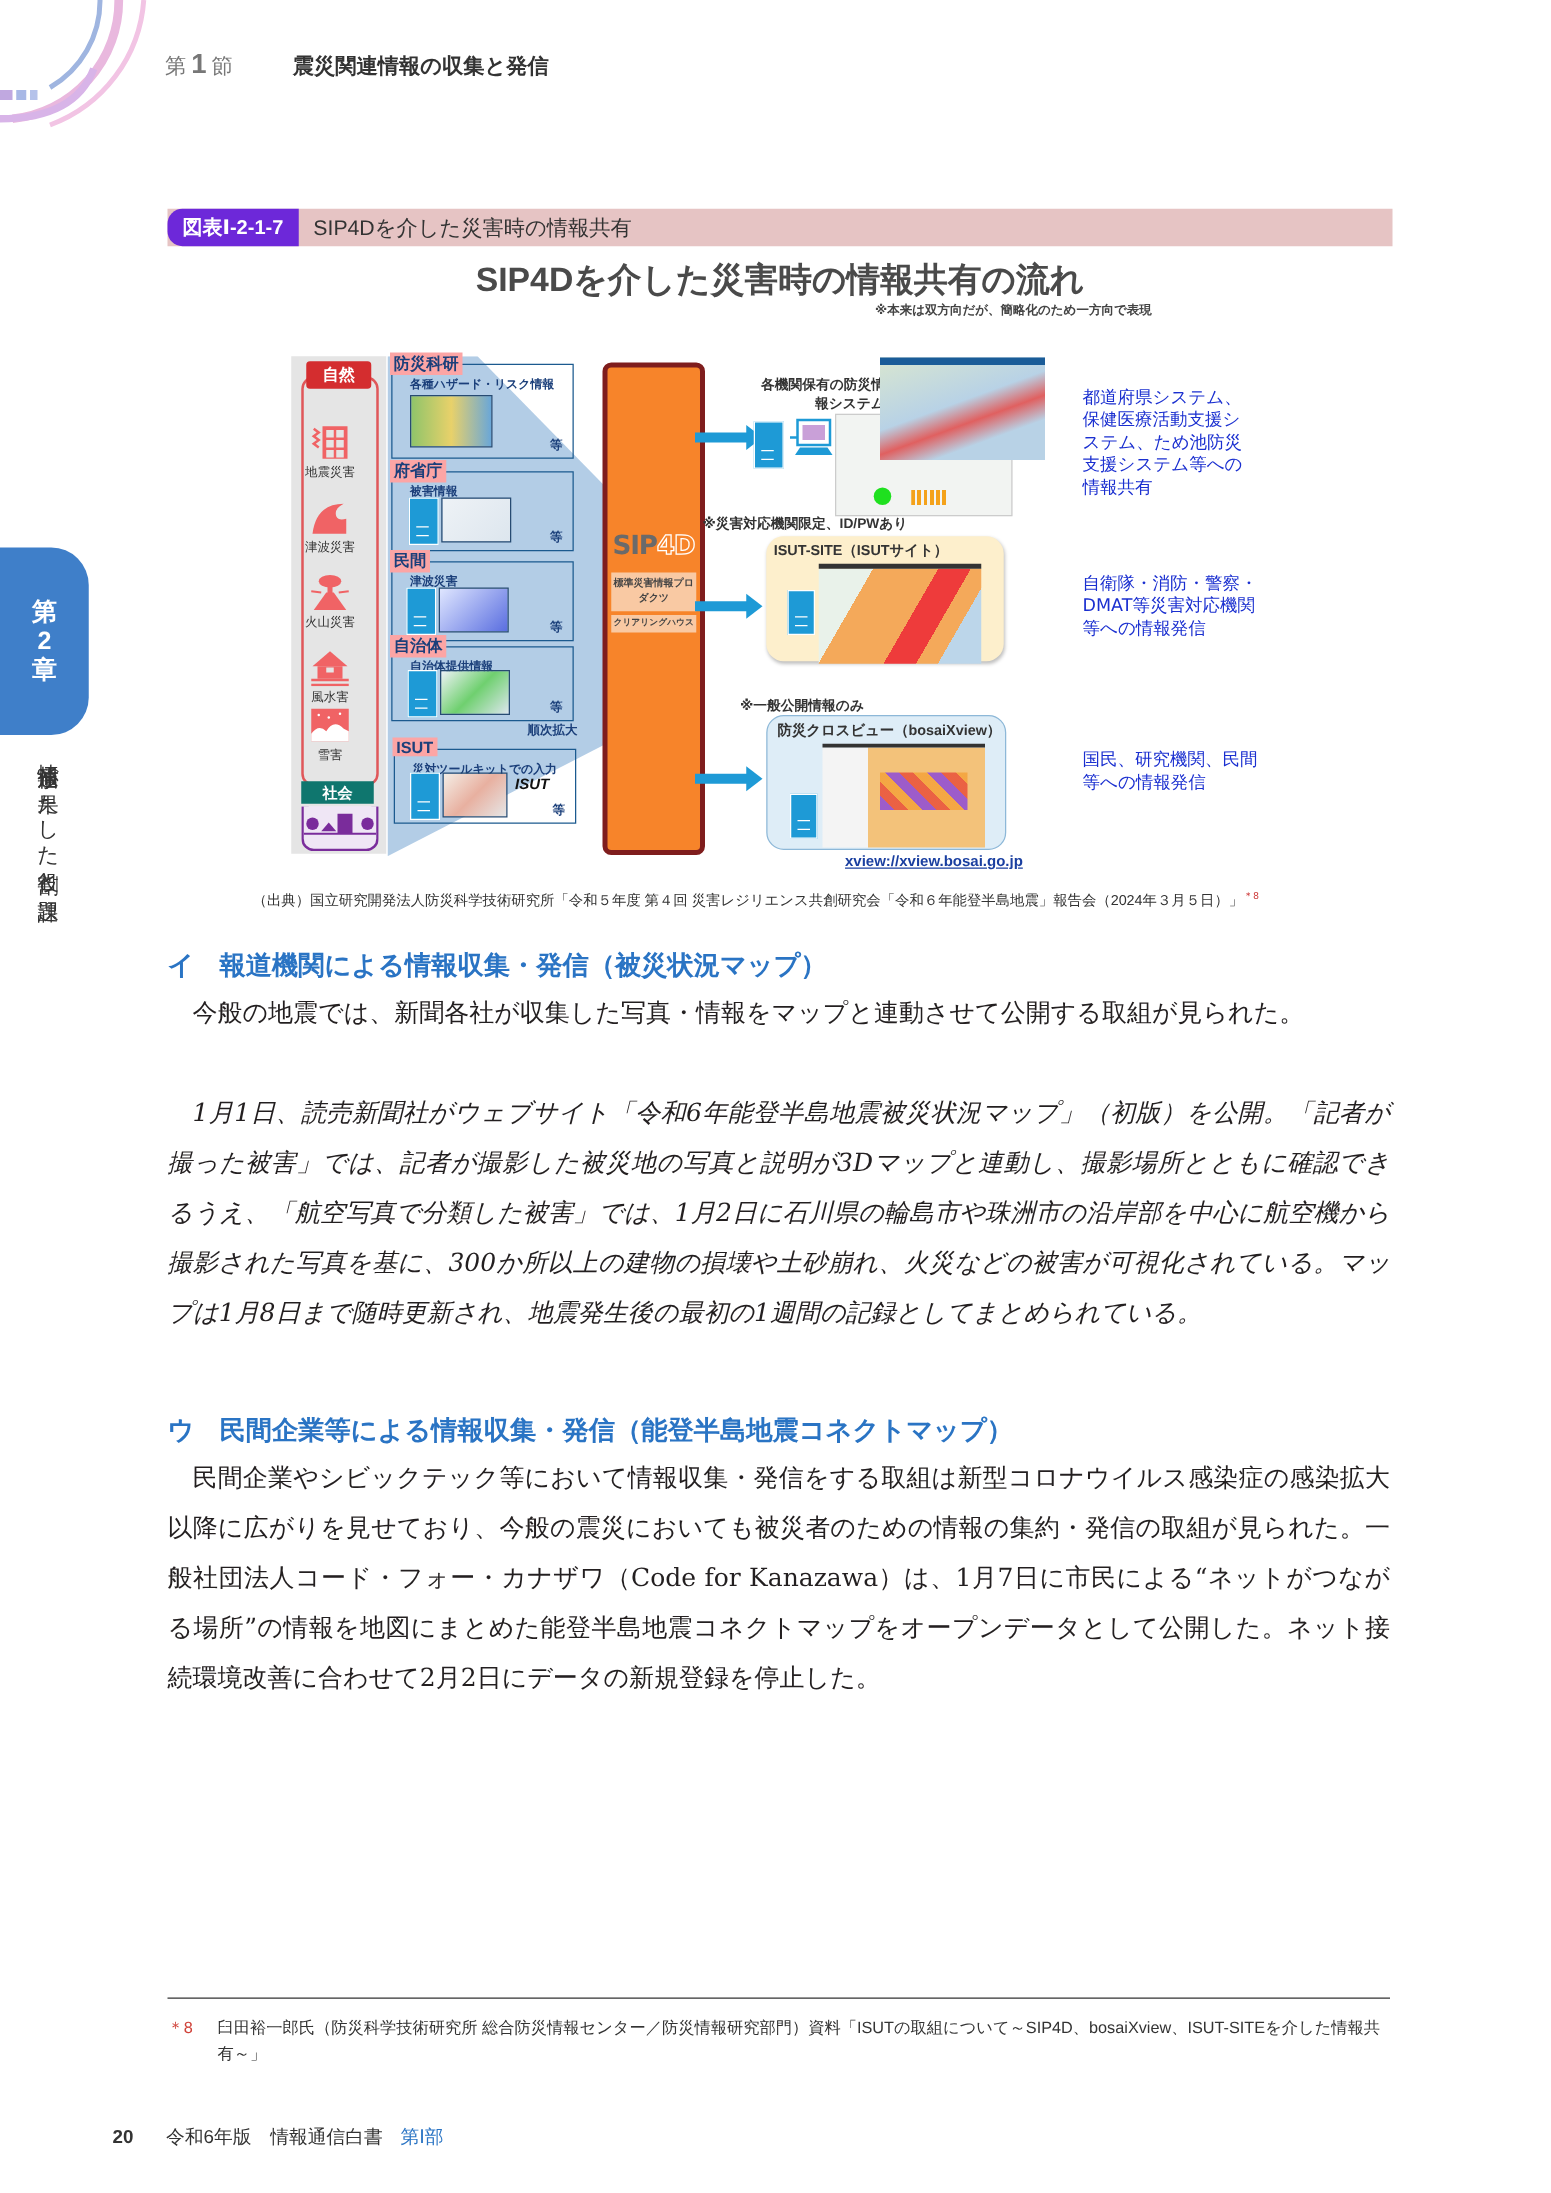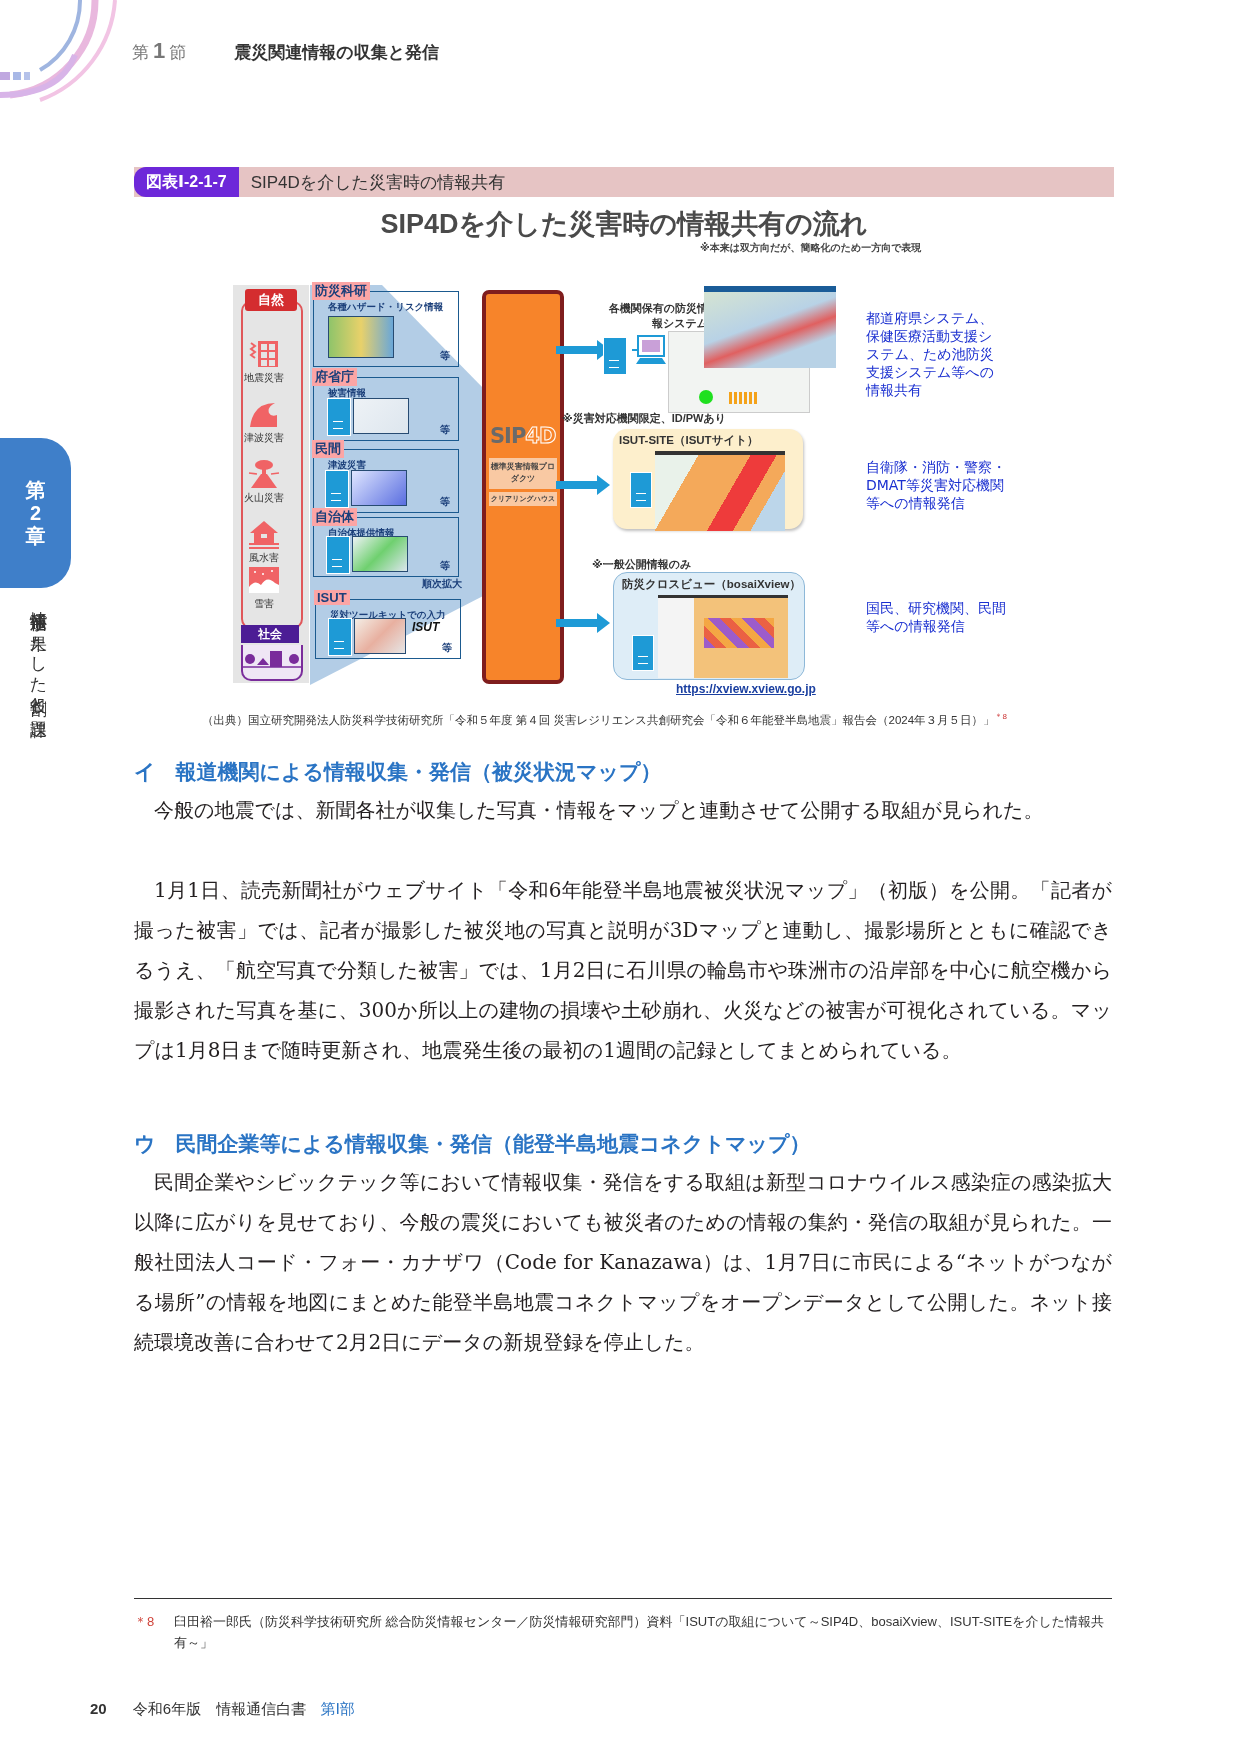--- a/index.html
+++ b/index.html
@@ -38,21 +38,21 @@
 
   .diagram-title { left: 134px; top: 206px; width: 980px; text-align: center; font-size: 27px; font-weight: bold; color: #4a4a4a; }
   .diagram-note { left: 700px; top: 241px; font-size: 10px; color: #444; font-weight: bold; }
 
   
   .left-col { left: 233px; top: 285px; width: 76px; height: 398px; background: #e5e5e5; }
   .nature-box { position: absolute; left: 8px; top: 16px; width: 58px; height: 324px; border: 2px solid #e0575a; border-radius: 10px; }
   .nature-label { position: absolute; left: 12px; top: 4px; width: 52px; height: 22px; background: #d42d2f; color: #fff; font-size: 13px; font-weight: bold; text-align: center; line-height: 22px; border-radius: 3px; }
   .hazard { position: absolute; left: 0; width: 62px; text-align: center; font-size: 10px; color: #333; }
   .hazard .ico { display: block; margin: 0 auto 2px; width: 34px; height: 30px; }
-  .society-label { position: absolute; left: 8px; top: 340px; width: 58px; height: 18px; background: #4c1d95; color: #fff; font-size: 12px; font-weight: bold; text-align: center; line-height: 18px; }
+  .society-label { position: absolute; left: 8px; top: 340px; width: 58px; height: 18px; background: #0f766e; color: #fff; font-size: 12px; font-weight: bold; text-align: center; line-height: 18px; }
   .society-box { position: absolute; left: 8px; top: 360px; width: 58px; height: 34px; border: 2px solid #7a2c9b; border-top: none; border-radius: 0 0 10px 10px; background: #efe6f5; }
 
   
   .funnel { left: 310px; top: 285px; width: 175px; height: 400px; }
 
   
   .src { position: absolute; left: 313px; width: 144px; border: 1.5px solid #1b5a8f; background: rgba(255,255,255,0.0); }
   .src .src-head { position: absolute; left: -2px; top: -10px; background: #fca5a5; padding: 0 3px; font-size: 13px; font-weight: bold; color: #1b3f7a; }
   .src .src-sub { position: absolute; left: 14px; top: 9px; font-size: 9.5px; font-weight: bold; color: #1b3f7a; white-space: nowrap; }
   .src .etc { position: absolute; right: 8px; bottom: 3px; font-size: 10px; font-weight: bold; color: #1b3f7a; }
@@ -276,34 +276,34 @@
   </div>
 
 <div class="abs small-note sans" style="left:592px; top:557px;">※一般公開情報のみ</div>
 <div class="out-box" style="left:613px; top:572px; width:190px; height:106px; background:#deedf7; border:1px solid #8db8d8;">
   <div class="out-title sans" style="left:8px; top:4px;">防災クロスビュー（bosaiXview）</div>
   <div class="srv" style="left:18px; top:62px; width:20px; height:34px;"></div>
   <div style="position:absolute; left:44px; top:22px; width:130px; height:80px; background:linear-gradient(90deg,#f4f4f4 0 28%,#f3c27a 28%); border-top:3px solid #333;">
     <div style="position:absolute; left:46px; top:20px; width:70px; height:30px; background:repeating-linear-gradient(45deg,#8e4ad8 0 8px,#e9503a 8px 16px,#f4a23a 16px 24px); opacity:0.85;"></div>
   </div>
 </div>
-<div class="abs link sans">https://xview.xview.go.jp</div>
+<div class="abs link sans">xview://xview.bosai.go.jp</div>
 <div class="abs dest" style="left:866px; top:599px;">
     <div style="width:140px;">国民、研究機関、民間等への情報発信</div>
   </div>
 
 <div class="abs source-line">
   <span>（出典）国立研究開発法人防災科学技術研究所「令和５年度 第４回 災害レジリエンス共創研究会「令和６年能登半島地震」報告会（2024年３月５日）」</span><sup>＊8</sup>
 </div>
 
 <div class="abs h2" style="top:758px;">
   <span class="marker">イ</span><span>報道機関による情報収集・発信（被災状況マップ）</span>
 </div>
 <div class="abs para" style="top:790px; text-indent:20px;">今般の地震では、新聞各社が収集した写真・情報をマップと連動させて公開する取組が見られた。</div>
-<div class="abs para" style="top:870px; text-indent:20px;">1月1日、読売新聞社がウェブサイト「令和6年能登半島地震被災状況マップ」（初版）を公開。「記者が撮った被害」では、記者が撮影した被災地の写真と説明が3Dマップと連動し、撮影場所とともに確認できるうえ、「航空写真で分類した被害」では、1月2日に石川県の輪島市や珠洲市の沿岸部を中心に航空機から撮影された写真を基に、300か所以上の建物の損壊や土砂崩れ、火災などの被害が可視化されている。マップは1月8日まで随時更新され、地震発生後の最初の1週間の記録としてまとめられている。</div>
+<div class="abs para" style="top:870px; text-indent:20px;font-style:italic;">1月1日、読売新聞社がウェブサイト「令和6年能登半島地震被災状況マップ」（初版）を公開。「記者が撮った被害」では、記者が撮影した被災地の写真と説明が3Dマップと連動し、撮影場所とともに確認できるうえ、「航空写真で分類した被害」では、1月2日に石川県の輪島市や珠洲市の沿岸部を中心に航空機から撮影された写真を基に、300か所以上の建物の損壊や土砂崩れ、火災などの被害が可視化されている。マップは1月8日まで随時更新され、地震発生後の最初の1週間の記録としてまとめられている。</div>
 
 <div class="abs h2" style="top:1130px;">
   <span class="marker">ウ</span><span>民間企業等による情報収集・発信（能登半島地震コネクトマップ）</span>
 </div>
 <div class="abs para" style="top:1162px; text-indent:20px;">民間企業やシビックテック等において情報収集・発信をする取組は新型コロナウイルス感染症の感染拡大以降に広がりを見せており、今般の震災においても被災者のための情報の集約・発信の取組が見られた。一般社団法人コード・フォー・カナザワ（Code for Kanazawa）は、1月7日に市民による“ネットがつながる場所”の情報を地図にまとめた能登半島地震コネクトマップをオープンデータとして公開した。ネット接続環境改善に合わせて2月2日にデータの新規登録を停止した。</div>
 
 <div class="abs footnote-rule"></div>
 <div class="abs footnote">
   <span class="fn-mark">＊8</span>
   <span>臼田裕一郎氏（防災科学技術研究所 総合防災情報センター／防災情報研究部門）資料「ISUTの取組について～SIP4D、bosaiXview、ISUT-SITEを介した情報共有～」</span>

